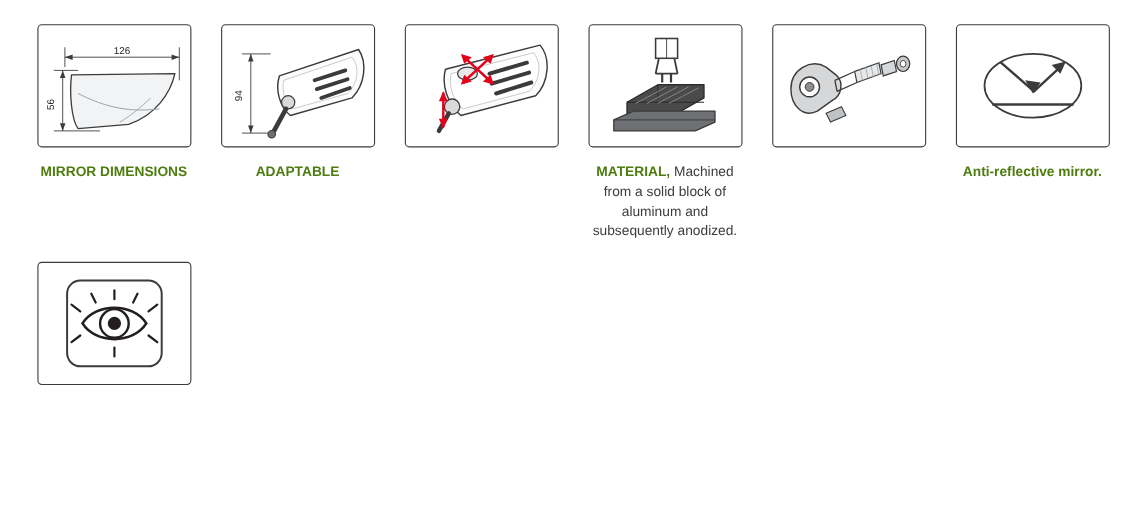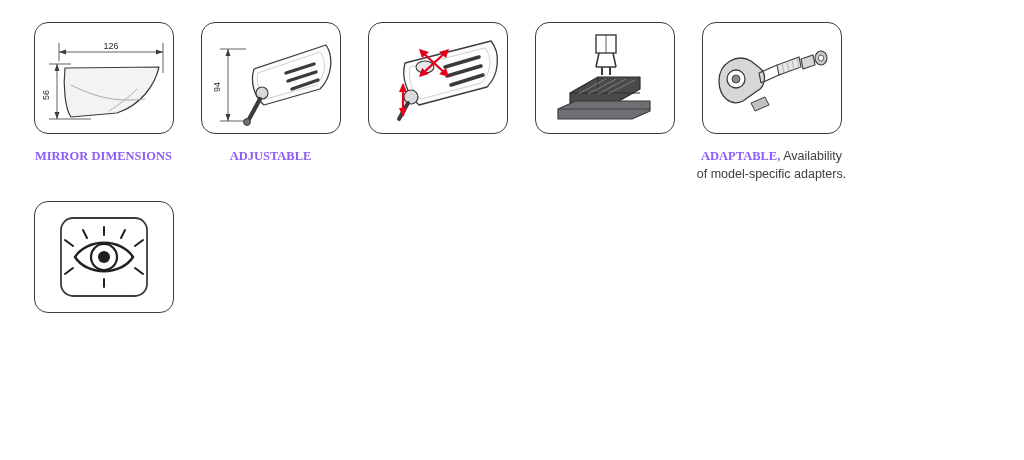--- a/index.html
+++ b/index.html
@@ -29,39 +29,38 @@
   .feature {
     width: 167px;
     display: flex;
     flex-direction: column;
     align-items: center;
   }
   .icon-box {
     width: 140px;
     height: 112px;
     border: 1.6px solid #3b3b3b;
-    border-radius: 14px;
+    border-radius: 4px;
     background: #ffffff;
     box-sizing: border-box;
     display: flex;
     align-items: center;
     justify-content: center;
     overflow: hidden;
   }
   .caption {
     margin-top: 13px;
     width: 150px;
     text-align: center;
     font-size: 12.5px;
     line-height: 1.45;
   }
   .caption .title {
     font-weight: bold;
-    color: #8b5cf6;
-    font-family: Liberation Serif, serif;
+    color: #4d7c0f;
   }
   .caption .body {
     font-weight: normal;
     color: #3d3d3d;
   }
   .second-row {
     display: flex;
     padding: 18px 0 0 20px;
   }
   .second-row .feature .icon-box {
@@ -124,21 +123,21 @@
           <path d="M84 50 L112 41" stroke="#3b3b3b" stroke-width="3.4" stroke-linecap="round"></path>
           <path d="M86 58 L114 49" stroke="#3b3b3b" stroke-width="3.4" stroke-linecap="round"></path>
           <path d="M90 66 L116 57" stroke="#3b3b3b" stroke-width="3.4" stroke-linecap="round"></path>
 
           <circle cx="60" cy="70" r="6" fill="#d7d9db" stroke="#3b3b3b" stroke-width="1.1"></circle>
           <path d="M58 76 L46 98" stroke="#3b3b3b" stroke-width="4.2" stroke-linecap="round"></path>
           <circle cx="45" cy="99" r="3.4" fill="#6e7275" stroke="#3b3b3b" stroke-width="1"></circle>
         </svg>
       </div>
       <div class="caption">
-        <span class="title">ADJUSTABLE</span>
+        <span class="title">ADAPTABLE</span>
       </div>
     </div>
 
     <div class="feature">
       <div class="icon-box">
         <svg width="138" height="110" viewBox="0 0 138 110">
           <path d="M36 40 L122 18 C132 30 130 52 118 64 L50 82 C38 72 32 54 36 40 Z" fill="#fcfcfc" stroke="#3b3b3b" stroke-width="1.3" stroke-linejoin="round"></path>
           <path d="M41 44 L116 25 C124 35 122 50 112 60 L52 76 C42 68 39 54 41 44 Z" fill="#ffffff" stroke="#b8bbbe" stroke-width="0.7"></path>
           <path d="M76 44 L110 34" stroke="#3b3b3b" stroke-width="3.6" stroke-linecap="round"></path>
           <path d="M78 53 L112 43" stroke="#3b3b3b" stroke-width="3.6" stroke-linecap="round"></path>
@@ -185,20 +184,24 @@
             <path d="M70 56 L42 71"></path>
             <path d="M80 56 L52 71"></path>
             <path d="M90 56 L62 71"></path>
             <path d="M99 57 L72 71"></path>
           </g>
 
           <path d="M22 86 L40 78 L114 78 L114 88 L96 96 L22 96 Z" fill="#6e7073" stroke="#3b3b3b" stroke-width="1.2" stroke-linejoin="round"></path>
           <path d="M22 86 L114 86" stroke="#3b3b3b" stroke-width="0.9"></path>
         </svg>
       </div>
+      <div class="caption">
+        <span class="title">MATERIAL,</span>
+        <span class="body">Machined from a solid block of aluminum and subsequently anodized.</span>
+      </div>
     </div>
 
     <div class="feature">
       <div class="icon-box">
         <svg width="138" height="110" viewBox="0 0 138 110">
 
           <path d="M16 58 C16 40 34 30 48 38 L58 46 C64 52 62 64 54 68 L40 78 C28 84 16 74 16 58 Z" fill="#d5d7d9" stroke="#3b3b3b" stroke-width="1.3" stroke-linejoin="round"></path>
           <circle cx="33" cy="56" r="9" fill="#ffffff" stroke="#3b3b3b" stroke-width="1.3"></circle>
           <circle cx="33" cy="56" r="4" fill="#8b8e91" stroke="#3b3b3b" stroke-width="0.9"></circle>
 
@@ -216,26 +219,39 @@
               <path d="M94 35 L96 45"></path>
           </g>
 
           <path d="M98 36 L110 32 L112 42 L100 46 Z" fill="#d5d7d9" stroke="#3b3b3b" stroke-width="1.1"></path>
           <ellipse cx="118" cy="35" rx="6" ry="7" fill="#c6c9cb" stroke="#3b3b3b" stroke-width="1.1"></ellipse>
           <ellipse cx="118" cy="35" rx="2.6" ry="3" fill="#ffffff" stroke="#3b3b3b" stroke-width="0.8"></ellipse>
 
           <path d="M48 80 L62 74 L66 82 L52 88 Z" fill="#bfc2c4" stroke="#3b3b3b" stroke-width="1"></path>
         </svg>
       </div>
-      <div class="caption">
-        <span class="title">ADAPTABLE,</span>
-        <span class="body">Availability of model-specific adapters.</span>
-      </div>
-    </div>
-
+    </div>
+
+    <div class="feature">
+      <div class="icon-box">
+        <svg width="138" height="110" viewBox="0 0 138 110">
+          <ellipse cx="69" cy="55" rx="44" ry="29" fill="#ffffff" stroke="#3b3b3b" stroke-width="1.6"></ellipse>
+          <line x1="32" y1="72" x2="106" y2="72" stroke="#3b3b3b" stroke-width="2.4"></line>
+
+          <path d="M40 34 L70 60" stroke="#3b3b3b" stroke-width="2.2" stroke-linecap="round"></path>
+
+          <path d="M70 60 L96 36" stroke="#3b3b3b" stroke-width="2.2" stroke-linecap="round"></path>
+          <polygon points="99,33 86,36 94,44" fill="#3b3b3b"></polygon>
+          <polygon points="69,62 62,50 76,52" fill="#3b3b3b"></polygon>
+        </svg>
+      </div>
+      <div class="caption">
+        <span class="title">Anti-reflective mirror.</span>
+      </div>
+    </div>
 
   </div>
 
   <div class="second-row">
     <div class="feature">
       <div class="icon-box">
         <svg width="138" height="110" viewBox="0 0 138 110">
           <rect x="26" y="16" width="86" height="78" rx="12" fill="#ffffff" stroke="#3b3b3b" stroke-width="1.8"></rect>
 
           <path d="M40 55 C52 36 86 36 98 55 C86 74 52 74 40 55 Z" fill="#ffffff" stroke="#231f20" stroke-width="2.4"></path>

